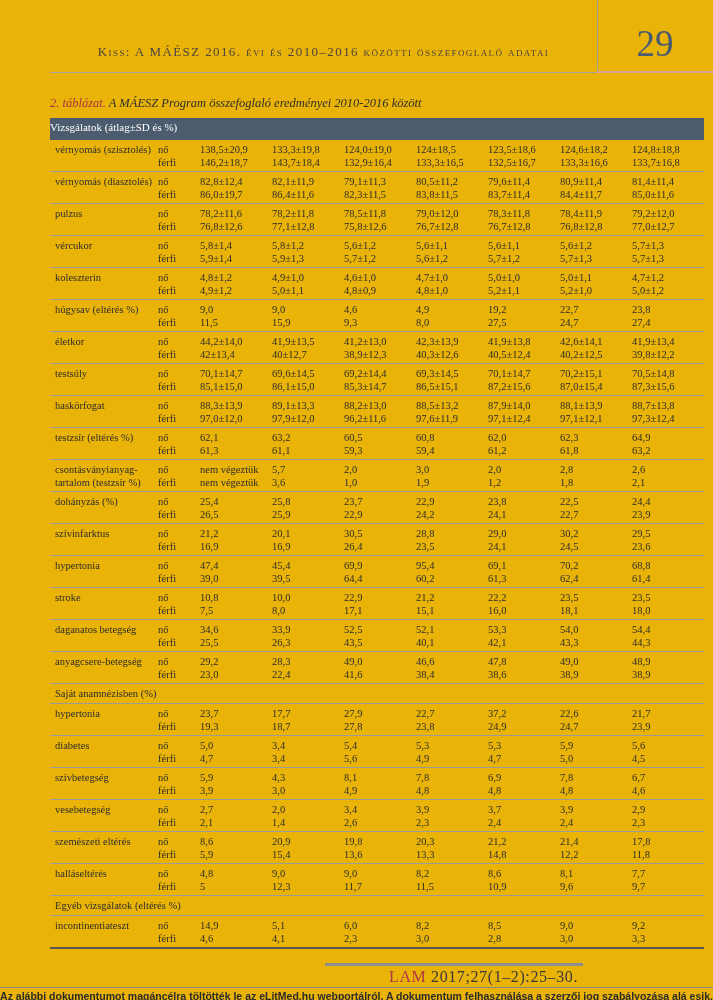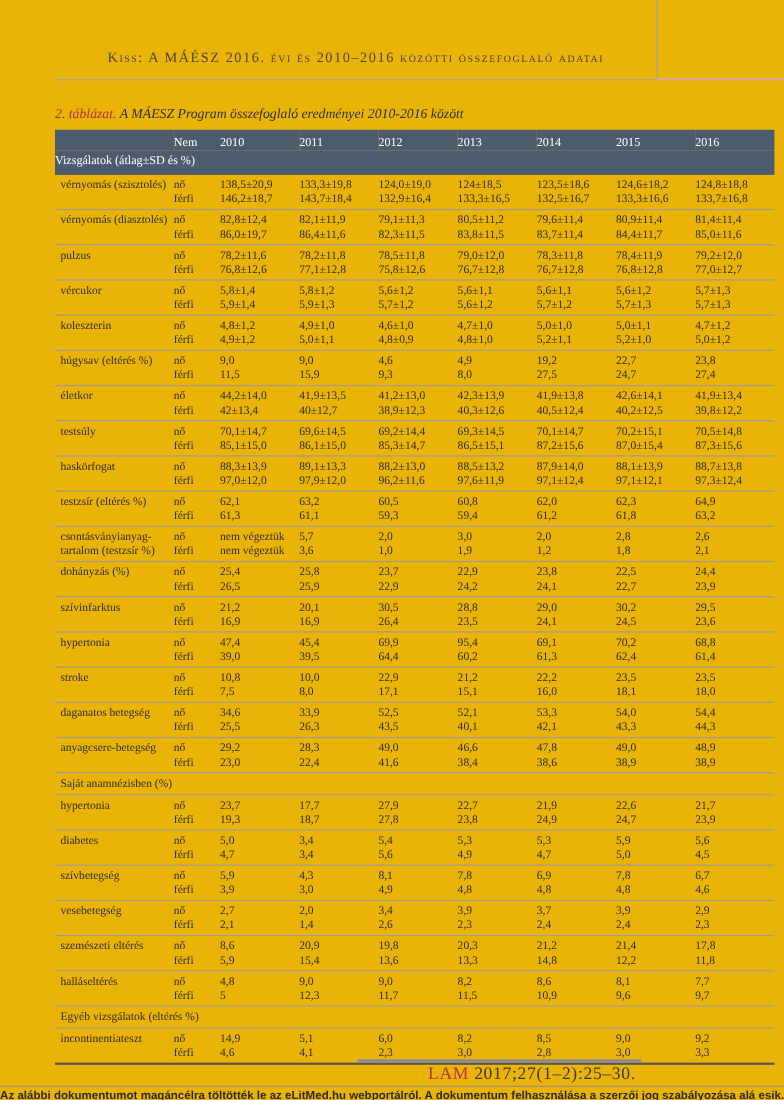--- a/index.html
+++ b/index.html
@@ -51,47 +51,37 @@
 </style>
 </head>
 <body>
 
 <div class="page">
 
   <div class="header-title">Kiss: A MÁÉSZ 2016. évi és 2010–2016 közötti összefoglaló adatai</div>
   <div class="vline"></div>
   <div class="hrule-left"></div>
   <div class="hrule-right"></div>
+  <div class="page-number">29</div>
 
   <div class="caption"><span class="cap-label">2. táblázat.</span><span> A MÁESZ Program összefoglaló eredményei 2010-2016 között</span></div>
 
   <table class="data-table">
     <colgroup>
       <col style="width:108px">
         <col style="width:42px">
       <col style="width:72px">
         <col style="width:72px">
         <col style="width:72px">
         <col style="width:72px">
       <col style="width:72px">
         <col style="width:72px">
         <col style="width:72px">
     </colgroup>
     <thead>
-      <tr class="years">
-        <th></th>
-        <th>Nem</th>
-        <th>2010</th>
-        <th>2011</th>
-        <th>2012</th>
-        <th>2013</th>
-        <th>2014</th>
-        <th>2015</th>
-        <th>2016</th>
-      </tr>
       <tr>
         <th class="sub" colspan="9">Vizsgálatok (átlag±SD és %)</th>
       </tr>
     </thead>
     <tbody>
         <tr class="measure-row">
           <td class="label-cell">vérnyomás (szisztolés)</td>
           <td class="nem-cell">
             <div>nő</div>
             <div>férfi</div>
@@ -704,21 +694,21 @@
           </td>
           <td class="val-cell">
             <div>27,9</div>
             <div>27,8</div>
           </td>
           <td class="val-cell">
             <div>22,7</div>
             <div>23,8</div>
           </td>
           <td class="val-cell">
-            <div>21,9</div>
+            <div>37,2</div>
             <div>24,9</div>
           </td>
           <td class="val-cell">
             <div>22,6</div>
             <div>24,7</div>
           </td>
           <td class="val-cell">
             <div>21,7</div>
             <div>23,9</div>
           </td>

